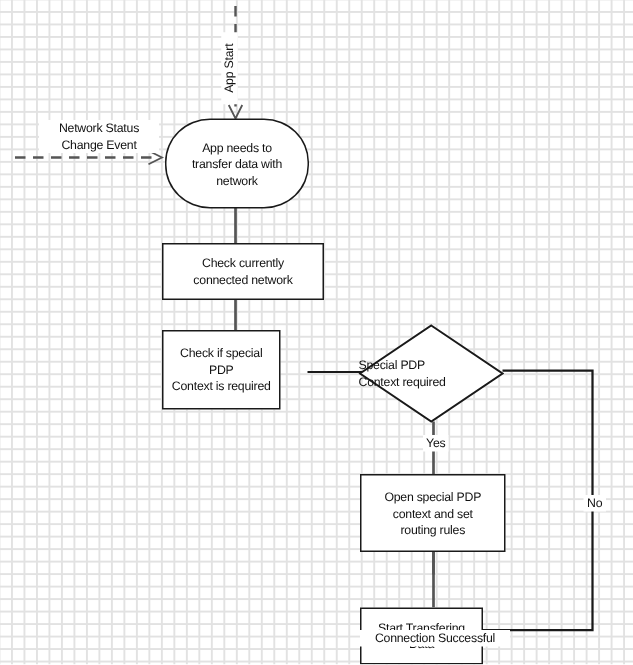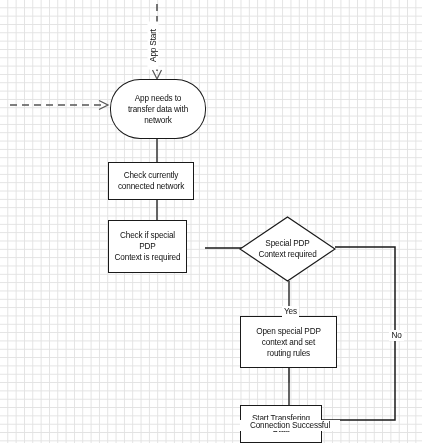--- a/index.html
+++ b/index.html
@@ -48,21 +48,21 @@
   .diamond-wrap {
     position: absolute;
     z-index: 3;
   }
   .diamond-label {
     position: absolute;
     left: 0;
     top: 50%;
     width: 100%;
     transform: translateY(-50%);
-    text-align: center;
+    text-align: left;
     font-size: 8.2px;
     line-height: 11px;
     color: #111111;
     white-space: pre-line;
     letter-spacing: -0.15px;
     pointer-events: none;
   }
 
   .edge-label {
     position: absolute;
@@ -106,21 +106,21 @@
 
     <path d="M335,247 L395,247 L395,420 L322,420" fill="none" stroke="#1a1a1a" stroke-width="1.5"></path>
   </svg>
 
   <div class="node terminal" style="left:110px; top:79px; width:96px; height:60px;">
     <span class="txt">App needs to
 transfer data  with
 network</span>
   </div>
 
-  <div class="node process" style="left:108px; top:162px; width:86px; height:38px;justify-content:center;">
+  <div class="node process" style="left:108px; top:162px; width:108px; height:38px;justify-content:center;">
     <span class="txt">Check currently
 connected  network</span>
   </div>
 
   <div class="node process" style="left:108px; top:220px; width:79px; height:53px;">
     <span class="txt">Check if special PDP
 Context is required</span>
   </div>
 
   <div class="diamond-wrap" style="left:239px; top:216px; width:97px; height:66px;">
@@ -137,20 +137,22 @@
   </div>
 
   <div class="node process" style="left:240px; top:316px; width:97px; height:52px;">
     <span class="txt">Open special PDP
 context and set
 routing rules</span>
   </div>
 
   <div class="edge-label rot" style="left:129px; top:40px; width:46px;">App Start</div>
 
+  <div class="edge-label" style="left:26px; top:80px; width:78px;">Network Status
+Change Event</div>
 
-  <div class="edge-label" style="left:282px; top:306px; width:15px;">Yes</div>
+  <div class="edge-label" style="left:282px; top:290px; width:15px;">Yes</div>
 
   <div class="edge-label" style="left:389px; top:330px; width:13px;">No</div>
 
   <div class="edge-label" style="left:240px; top:381px; width:98px;margin-top:39px;">Connection Successful</div>
 
 </div>
 
 </body></html>

